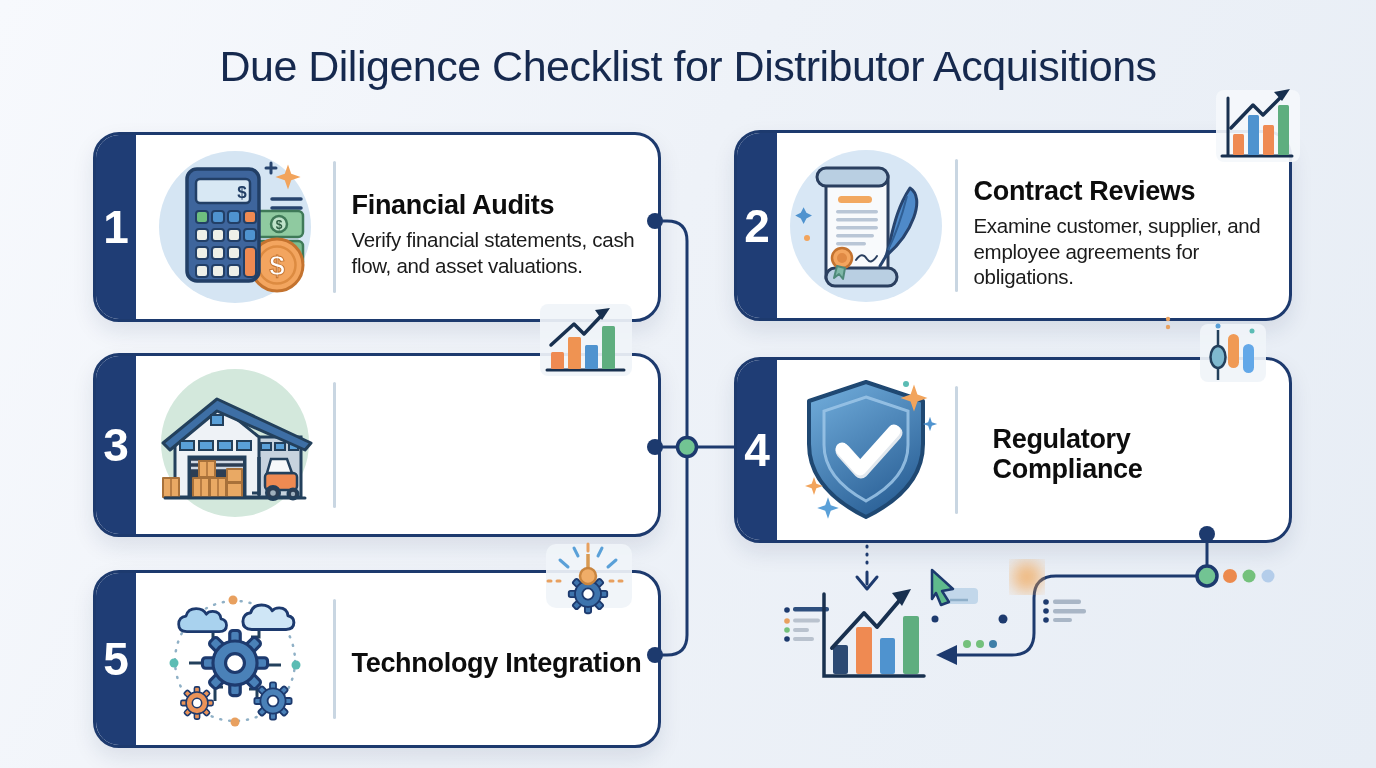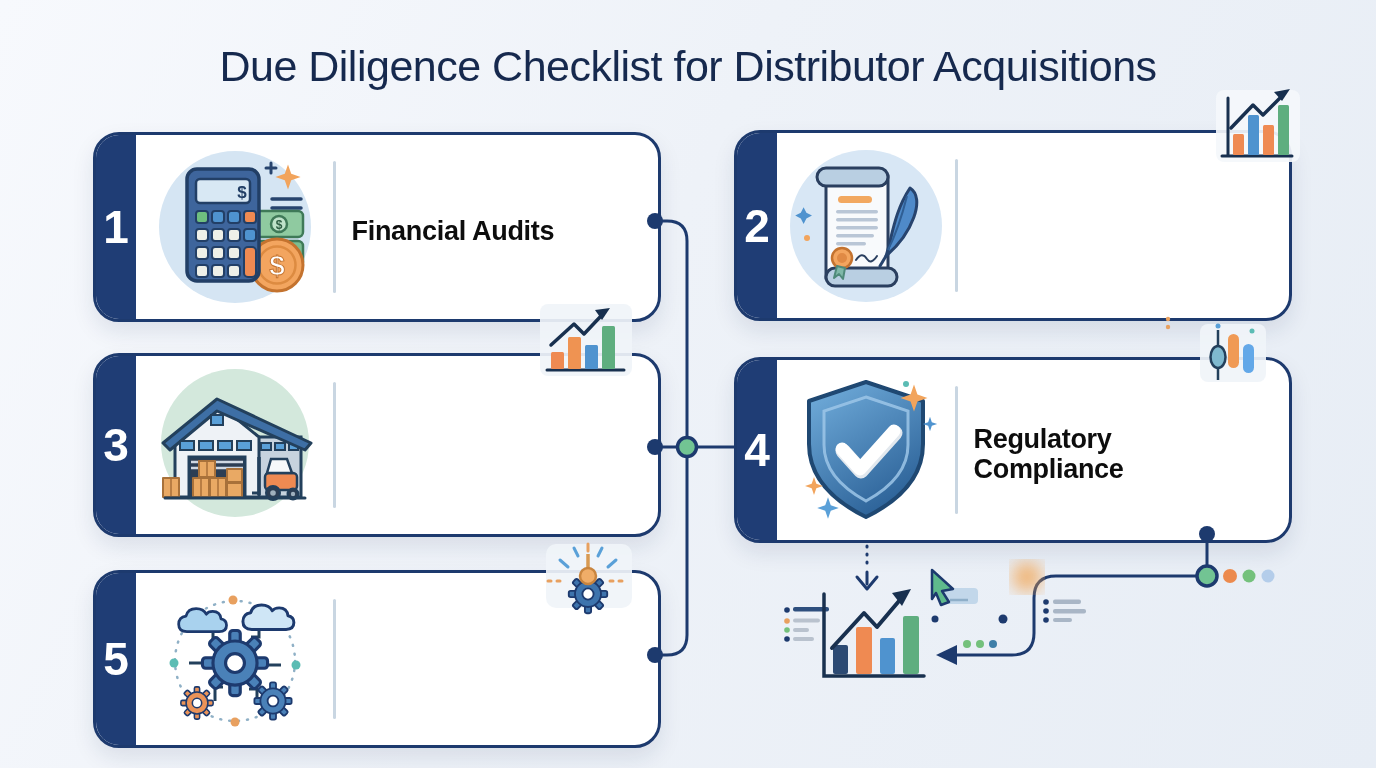--- a/index.html
+++ b/index.html
@@ -22,21 +22,21 @@
   }
   .iconwrap{display:flex;align-items:center;justify-content:center;}
   .card-left .iconwrap{width:197px;}
   .card-right .iconwrap{width:178px;}
   .vdivider{width:2.5px;background:#c9d6e2;border-radius:2px;margin:26px 0;}
   .textwrap{flex:1;display:flex;flex-direction:column;justify-content:center;padding:16px 8px 0 16px;}
   .card-title{
     font-size:27px;font-weight:800;color:#0d0d0d;margin:0 0 7px 0;line-height:1.08;
     letter-spacing:-.3px;white-space:nowrap;
   }
-  .card-title.wrap{white-space:normal;max-width:240px;}
+  .card-title.wrap{white-space:normal;max-width:240px;margin-left:19px;}
   .card-desc{font-size:20.5px;color:#1b1b1b;line-height:1.26;letter-spacing:-.3px;}
   #card1{left:93px;top:132px;width:562px;height:184px;}
   #card3{left:93px;top:353px;width:562px;height:178px;}
   #card5{left:93px;top:570px;width:562px;height:172px;}
   #card2{left:734px;top:130px;width:552px;height:185px;}
   #card4{left:734px;top:357px;width:552px;height:180px;}
   #overlay{position:absolute;left:0;top:0;z-index:5;pointer-events:none;}
   .hiddefs{position:absolute;width:0;height:0;}
 </style>
 </head>
@@ -112,20 +112,21 @@
         <rect x="89" y="100" width="12" height="30" rx="4" fill="#ef8a52"></rect>
         <rect x="41" y="118" width="12" height="12" rx="3" fill="#eef0e8"></rect>
         <rect x="57" y="118" width="12" height="12" rx="3" fill="#eef0e8"></rect>
         <rect x="73" y="118" width="12" height="12" rx="3" fill="#eef0e8"></rect>
       </g>
     </svg>
   </div>
   <div class="vdivider"></div>
   <div class="textwrap">
     <div class="card-title">Financial Audits</div>
+    <div class="card-desc">Verify financial statements, cash flow, and asset valuations.</div>
   </div>
 </div>
 
 <div class="card card-right" id="card2">
   <div class="numbar">2</div>
   <div class="iconwrap">
     <svg width="160" height="160" viewBox="0 0 160 160">
       <circle cx="80" cy="80" r="76" fill="#d8e7f5"></circle>
       <path d="M18 66 l3.5 7 7 3.5 -7 3.5 -3.5 7 -3.5 -7 -7 -3.5 7 -3.5 Z" fill="#4f93cf" transform="translate(0,-6) scale(.8) translate(4,18)"></path>
       <circle cx="21" cy="92" r="3" fill="#f2a45c"></circle>
@@ -143,20 +144,24 @@
       <path d="M70 114 q6 -9 11 -1 q4 6 10 -3" stroke="#2a3f5f" stroke-width="2" fill="none" stroke-linecap="round"></path>
       <circle cx="56" cy="112" r="10" fill="#f3a55f" stroke="#c4732f" stroke-width="2.5"></circle>
       <circle cx="56" cy="112" r="5" fill="#e08a45"></circle>
       <path d="M51 120 l-3 12 5 -4 4 5 2 -11 Z" fill="#7fb8a8" stroke="#4f8a7a" stroke-width="2" stroke-linejoin="round"></path>
       <path d="M124 42 C 140 52, 126 88, 100 110 C 106 92, 108 66, 124 42 Z" fill="#4f8ac9" stroke="#27446e" stroke-width="3" stroke-linejoin="round"></path>
       <path d="M100 110 L94 120" stroke="#27446e" stroke-width="3" stroke-linecap="round"></path>
       <path d="M121 50 C 116 70, 110 88, 102 104" stroke="#2f5e94" stroke-width="2" fill="none"></path>
     </svg>
   </div>
   <div class="vdivider"></div>
+  <div class="textwrap">
+    <div class="card-title">Contract Reviews</div>
+    <div class="card-desc">Examine customer, supplier, and employee agreements for obligations.</div>
+  </div>
 </div>
 
 <div class="card card-left" id="card3">
   <div class="numbar">3</div>
   <div class="iconwrap">
     <svg width="160" height="160" viewBox="0 0 160 160">
       <circle cx="80" cy="78" r="74" fill="#d3e8dc"></circle>
       <rect x="100" y="72" width="46" height="60" fill="#c7d3de" stroke="#23405c" stroke-width="3"></rect>
       <g fill="#5aa0d8" stroke="#23405c" stroke-width="2">
         <rect x="106" y="78" width="10" height="7"></rect>
@@ -247,20 +252,21 @@
       <use href="#gear" transform="translate(42,124) scale(.52)" fill="#eb9358"></use>
       <use href="#gear" transform="translate(118,122) scale(.6)" fill="#4a81b8"></use>
       <circle cx="78" cy="21" r="4.5" fill="#e8a05f"></circle>
       <circle cx="80" cy="143" r="4.5" fill="#e8a05f"></circle>
       <circle cx="19" cy="84" r="4.5" fill="#5bbcb4"></circle>
       <circle cx="141" cy="86" r="4.5" fill="#5bbcb4"></circle>
     </svg>
   </div>
   <div class="vdivider"></div>
   <div class="textwrap">
+    <div class="card-title">Technology Integration</div>
   </div>
 </div>
 
 <svg id="overlay" width="1376" height="768" viewBox="0 0 1376 768">
 
   <g>
     <path d="M655 221 H667 Q687 221 687 241 V635 Q687 655 667 655 H655" fill="none" stroke="#1d3a6e" stroke-width="3"></path>
     <path d="M655 447 H734" fill="none" stroke="#1d3a6e" stroke-width="3"></path>
     <circle cx="655" cy="221" r="8" fill="#1d3a6e"></circle>
     <circle cx="655" cy="447" r="8" fill="#1d3a6e"></circle>

